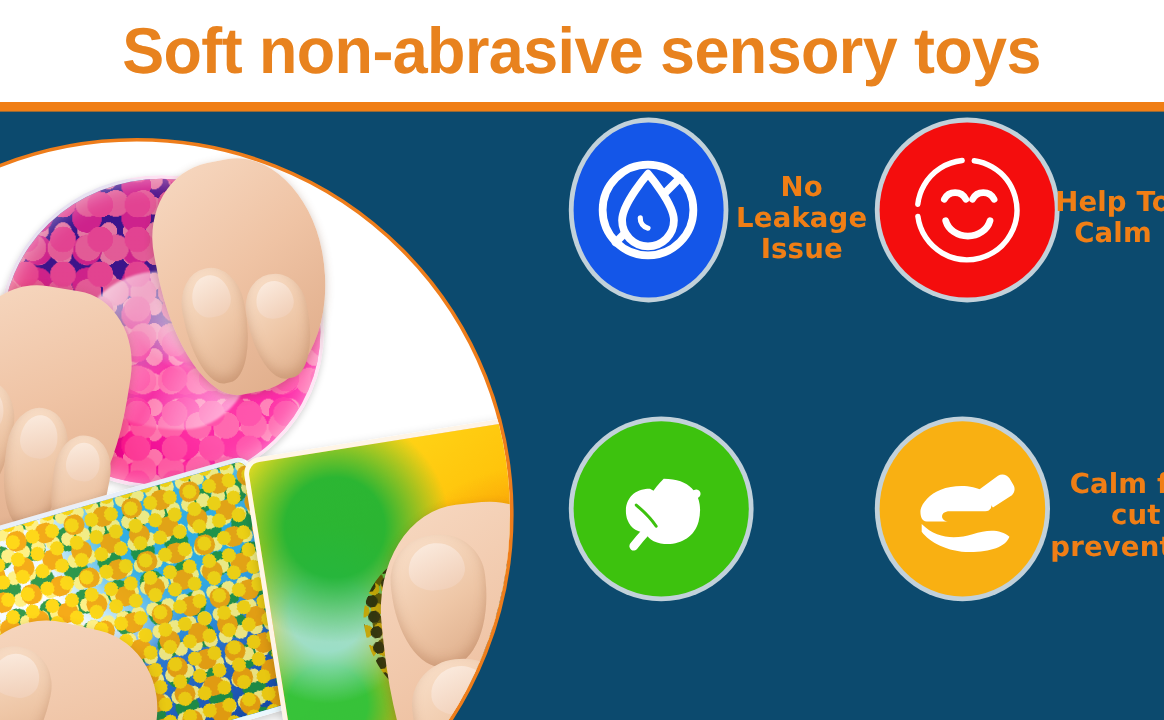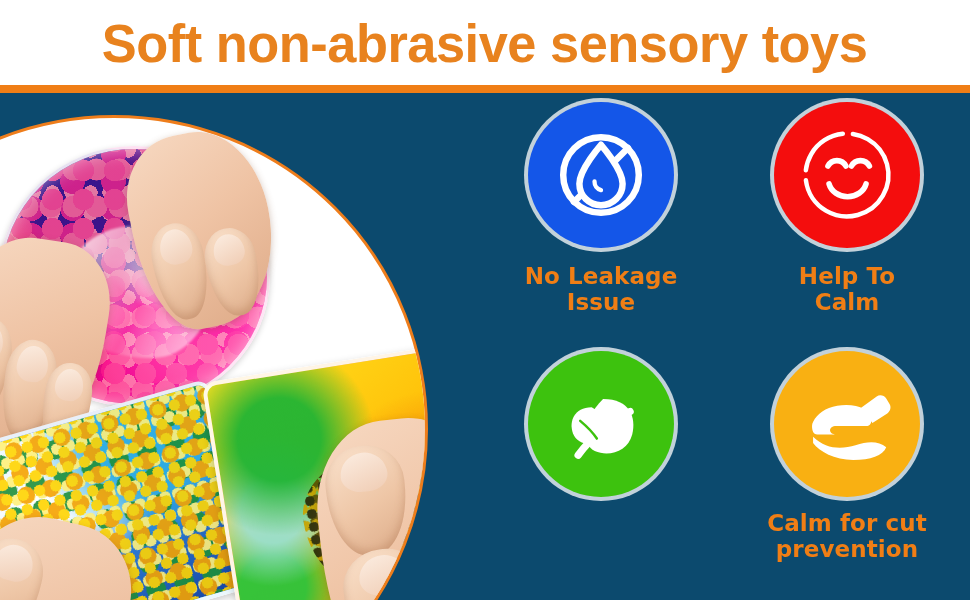--- a/index.html
+++ b/index.html
@@ -208,21 +208,21 @@
     width: 492px;
     height: 498px;
     display: grid;
     grid-template-columns: 1fr 1fr;
     grid-template-rows: 1fr 1fr;
     align-items: start;
     justify-items: center;
   }
   .feature {
     display: flex;
-    flex-direction: column;
+    flex-direction: row;
     align-items: center;
     width: 100%;
   }
   .badge {
     width: 146px;
     height: 146px;
     border-radius: 50%;
     display: flex;
     align-items: center;
     justify-content: center;

